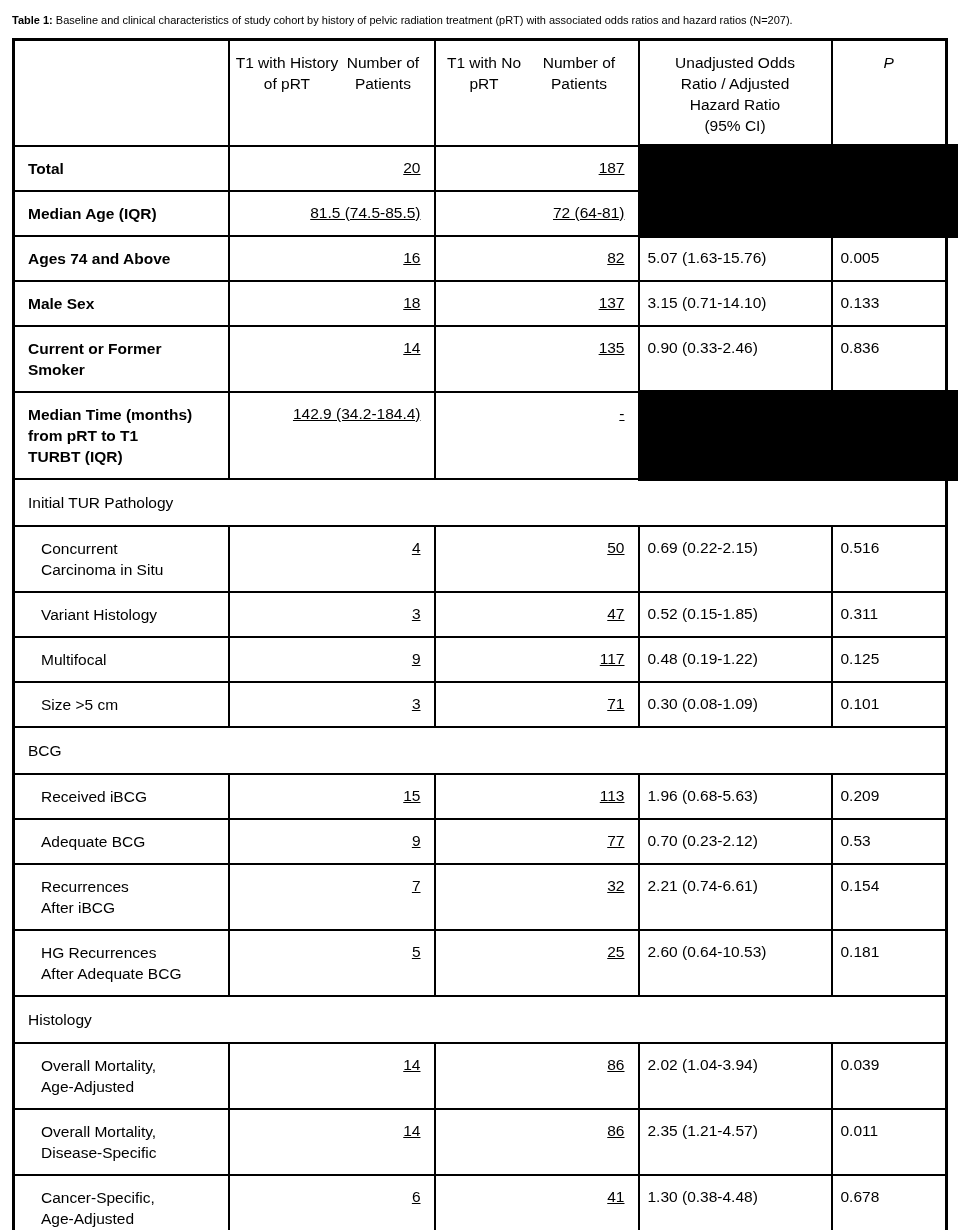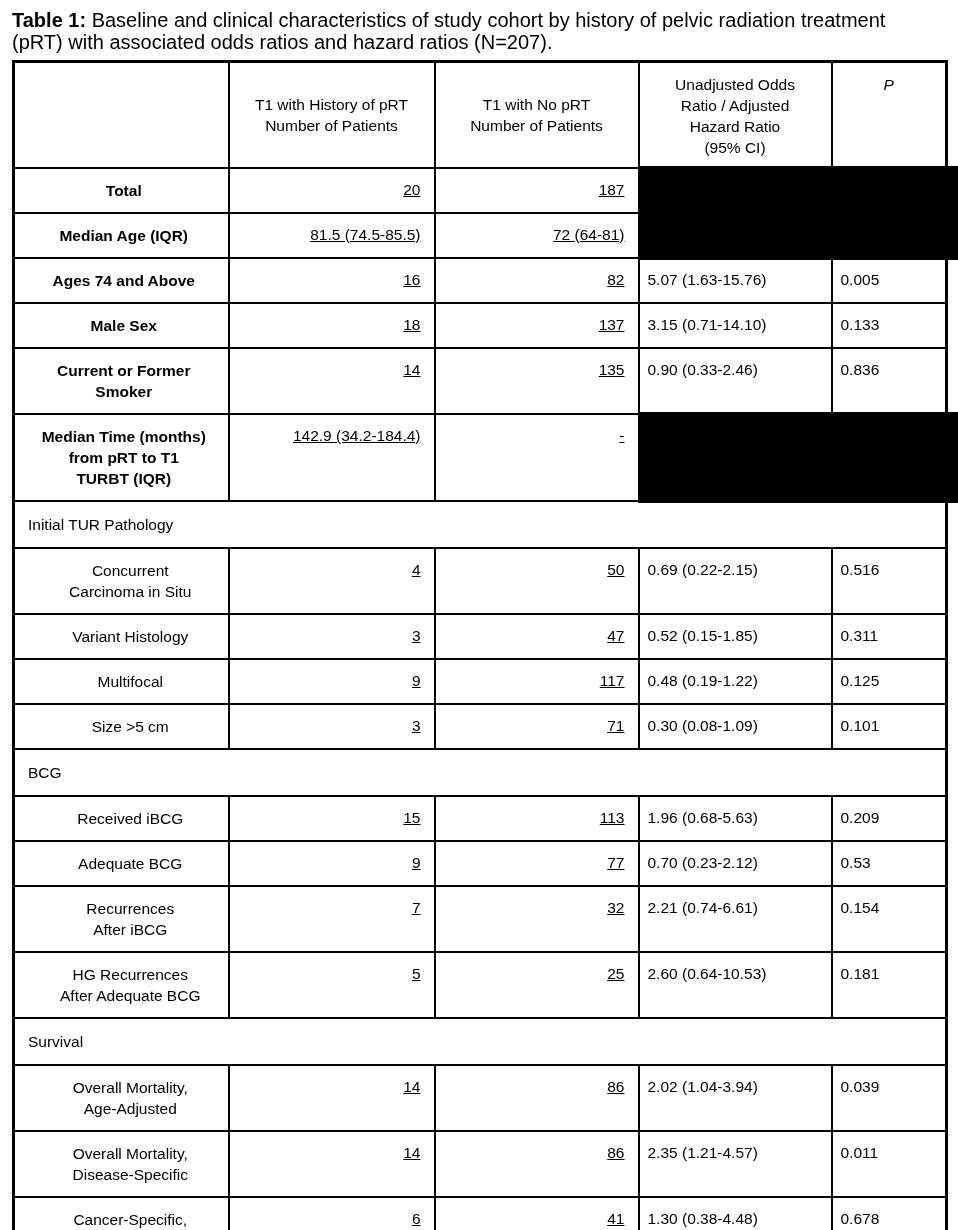--- a/index.html
+++ b/index.html
@@ -9,21 +9,21 @@
     width: 958px;
     height: 1230px;
     overflow: hidden;
     font-family: "Liberation Sans", sans-serif;
     color: #000000;
   }
   .caption {
     margin: 0;
     padding: 9px 14px 7px 12px;
     width: 888px;
-    font-size: 20px;
+    font-size: 11px;
     line-height: 22px;
   }
   .caption .cap-label { font-weight: bold; }
   table.char-table {
     border-collapse: collapse;
     table-layout: fixed;
     margin-left: 12px;
     width: 933px;
     border: 3px solid #000;
   }
@@ -38,28 +38,28 @@
     font-size: 15.5px;
     line-height: 21px;
     font-weight: normal;
     padding: 10px 8px;
     box-sizing: content-box;
     background: #fff;
   }
   thead th { text-align: center; padding: 11px 6px 9px 6px; }
   .hdr-stack {
     display: flex;
-    flex-direction: column;
+    flex-direction: row;
     justify-content: center;
     height: 81px;
   }
   .hdr-or { white-space: pre-line; text-align: right; }
   .hdr-p { font-style: italic; }
   td.label {
-    text-align: center;
+    text-align: left;
     padding: 11px 8px 11px 13px;
     white-space: pre-line;
   }
   td.label.bold { font-weight: bold; }
   td.label.indent { padding-left: 26px; }
   td.num { text-align: right; padding-right: 13px; text-decoration: underline; }
   td.center { text-align: left; }
   td.section-cell {
     font-weight: normal;
     text-align: left;
@@ -221,21 +221,21 @@
       </tr>
       <tr>
         <td class="label indent">HG Recurrences
 After Adequate BCG</td>
         <td class="num">5</td>
         <td class="num">25</td>
         <td class="center">2.60 (0.64-10.53)</td>
         <td class="center">0.181</td>
       </tr>
       <tr>
-        <td class="section-cell" colspan="5">Survival</td>
+        <td class="section-cell" colspan="5">Histology</td>
       </tr>
       <tr>
         <td class="label indent">Overall Mortality,
 Age-Adjusted</td>
         <td class="num">14</td>
         <td class="num">86</td>
         <td class="center">2.02 (1.04-3.94)</td>
         <td class="center">0.039</td>
       </tr>
       <tr>

